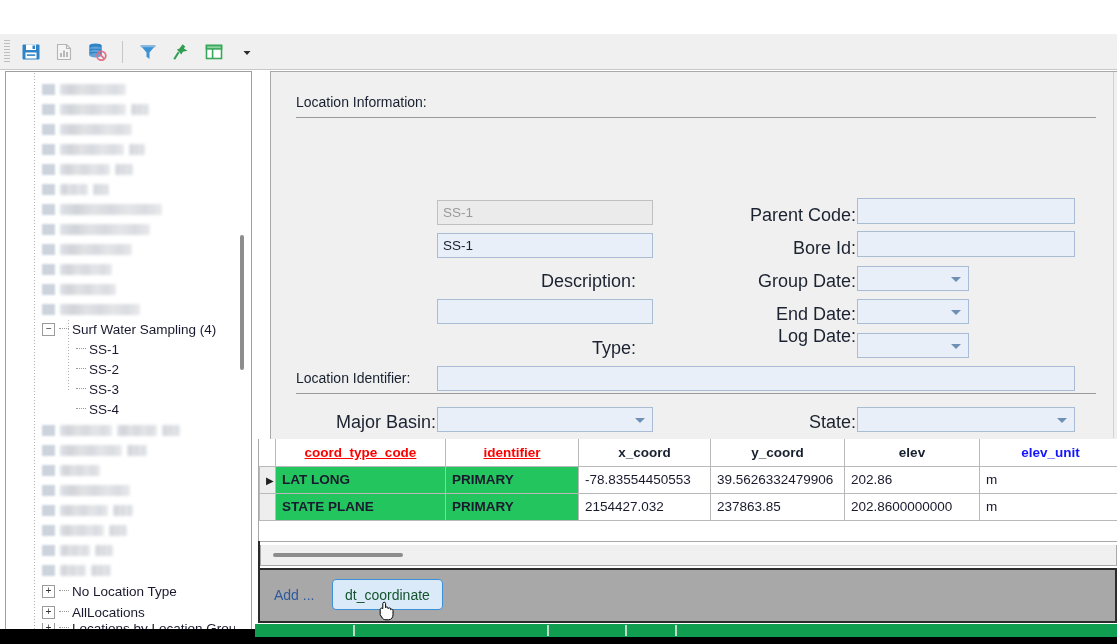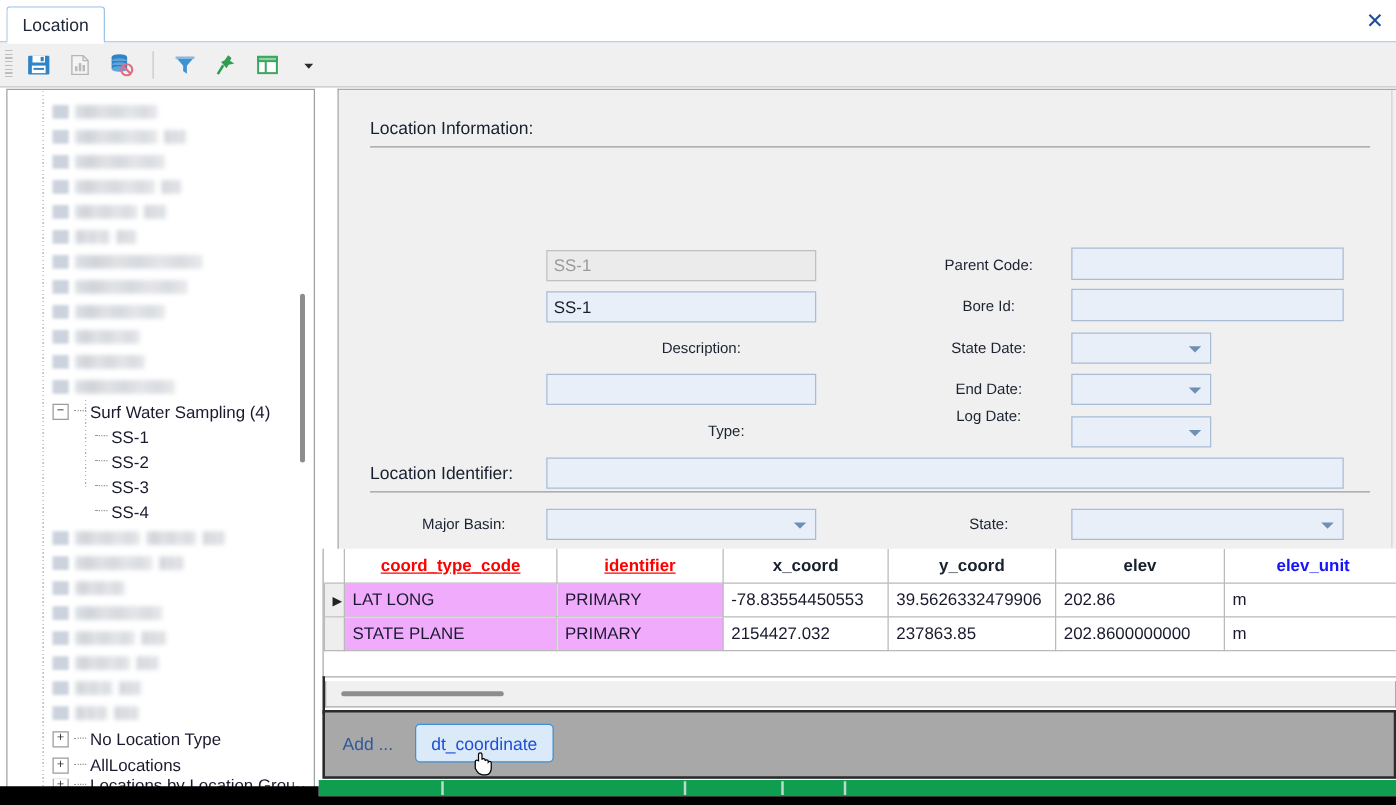--- a/index.html
+++ b/index.html
@@ -49,76 +49,70 @@
   .vrail2{position:absolute;left:62px;top:318px;width:1px;height:72px;
          background:repeating-linear-gradient(to bottom,#b0b0b0 0 1px,transparent 1px 3px);}
   .tree-sb{position:absolute;right:1px;top:1px;width:15px;height:556px;background:#fff;}
   .tree-thumb{position:absolute;left:5px;top:162px;width:4px;height:135px;background:#8d8d8d;border-radius:2px;}
 
   
   .form-pane{position:absolute;left:258px;top:71px;width:859px;height:368px;
              background:#f0f0f0;border:1px solid #a9a9a9;border-right:none;overflow:hidden;margin-left:12px;}
   .sec-title{position:absolute;font-size:14px;color:#17202e;}
   .sec-rule{position:absolute;height:1px;background:#9a9a9a;}
-  .lbl{position:absolute;text-align:center;font-size:12px;color:#1b2230;}
+  .lbl{position:absolute;text-align:right;font-size:18px;color:#1b2230;}
   .fld{position:absolute;background:#e8eff9;border:1px solid #a8bcd4;box-sizing:border-box;
        font-size:13.5px;color:#17202e;display:flex;align-items:center;padding-left:5px;}
   .fld.ro{background:#ebebeb;border-color:#c0c0c0;color:#9a9a9a;}
   .combo{position:absolute;background:#e8eff9;border:1px solid #a8bcd4;box-sizing:border-box;
          font-size:13.5px;color:#17202e;display:flex;align-items:center;padding-left:5px;}
   .cbarrow{position:absolute;right:7px;top:50%;margin-top:-2px;width:0;height:0;
            border-left:5px solid transparent;border-right:5px solid transparent;border-top:5px solid #6f90b5;}
   .form-sb{position:absolute;right:0;top:0;width:16px;height:366px;background:#f0f0f0;border-left:1px solid #d2d2d2;}
   .form-thumb{position:absolute;left:6px;top:18px;width:4px;height:135px;background:#8d8d8d;border-radius:2px;}
 
   
   .grid-pane{position:absolute;left:258px;top:439px;width:859px;height:102px;
              background:#fff;border:1px solid #a9a9a9;border-top:none;overflow:hidden;}
   table.grid{border-collapse:collapse;table-layout:fixed;width:862px;}
   table.grid th,table.grid td{border:1px solid #b9b9b9;height:27px;font-size:13.5px;
        padding:0 6px;white-space:nowrap;overflow:hidden;text-align:left;box-sizing:border-box;}
   table.grid th{background:#ffffff;font-weight:bold;text-align:center;border-top:none;}
   th.hred{color:#ff0000;text-decoration:underline;}
   th.hblue{color:#1414ff;}
   th.hplain{color:#17202e;font-weight:normal;}
-  td.b{font-weight:normal;background:#f0abfc;}
+  td.b{font-weight:bold;background:#22c55e;}
   .rowsel{width:16px;background:#eeeeee;text-align:center;padding:0;}
   .arrowmark{font-size:10px;color:#222;}
   .hscroll{position:absolute;left:260px;top:545px;width:855px;height:20px;background:#f0f0f0;
            border:1px solid #a9a9a9;border-top:none;}
   .hthumb{position:absolute;left:12px;top:8px;width:130px;height:4px;background:#8d8d8d;border-radius:2px;}
   .lcorner{position:absolute;left:258px;top:541px;width:9px;height:28px;
            border-left:2px solid #2b2b2b;border-bottom:2px solid #2b2b2b;}
 
   
   .bottombar{position:absolute;left:258px;top:568px;width:859px;height:55px;
              background:#a8a8a8;border:2px solid #2b2b2b;box-sizing:border-box;}
   .addlbl{position:absolute;left:14px;top:17px;font-size:14px;color:#2e5a9c;}
   .dtbtn{position:absolute;left:72px;top:9px;height:29px;padding:0 12px;
          background:#dbeaf8;border:1px solid #3d8fd6;border-radius:4px;
-         display:flex;align-items:center;font-size:14px;color:#1d4ed8;}
+         display:flex;align-items:center;font-size:14px;color:#14532d;}
   .cursor{position:absolute;left:117px;top:30px;width:20px;height:24px;}
 
   
   .greenbar{position:absolute;left:255px;top:624px;width:862px;height:13px;background:#0f9d4f;}
   .blackbar{position:absolute;left:0;top:637px;width:1117px;height:7px;background:#000;}
   .leftblack{position:absolute;left:0;top:629px;width:255px;height:15px;background:#000;}
   .tick{position:absolute;top:1px;width:2px;height:11px;background:#e8e8e8;opacity:.8;}
 </style>
 </head>
 <body>
 
 <div class="app">
 
-  <div class="tabstrip">
-    <div class="tab">
-      <span>Location</span>
-    </div>
-    <div class="close-x">✕</div>
-  </div>
 
   <div class="toolbar">
     <div class="grip"></div>
     <div class="tb-icons">
       <div class="tbtn">
         <svg width="22" height="22" viewBox="0 0 22 22">
           <rect x="2.5" y="3.5" width="17" height="15" rx="1" fill="#2f84c8"></rect>
           <rect x="6" y="3.5" width="10" height="5.5" fill="#fff"></rect>
           <rect x="12.5" y="4.5" width="2.5" height="3.5" fill="#2f84c8"></rect>
           <rect x="5.5" y="11.5" width="11" height="6" fill="#fff"></rect>
@@ -337,21 +331,21 @@
 
     <div class="lbl" style="left:255px;top:299px;width:110px;">Remark:</div>
     <div class="fld" style="left:166px;top:294px;width:638px;height:25px;"></div>
 
     <div class="lbl" style="left:455px;top:133px;width:130px;">Parent Code:</div>
     <div class="fld" style="left:586px;top:126px;width:218px;height:26px;"></div>
 
     <div class="lbl" style="left:455px;top:166px;width:130px;">Bore Id:</div>
     <div class="fld" style="left:586px;top:159px;width:218px;height:26px;"></div>
 
-    <div class="lbl" style="left:455px;top:199px;width:130px;">State Date:</div>
+    <div class="lbl" style="left:455px;top:199px;width:130px;">Group Date:</div>
     <div class="combo" style="left:586px;top:194px;width:112px;height:25px;">
       <span></span>
       <span class="cbarrow"></span>
     </div>
 
     <div class="lbl" style="left:455px;top:232px;width:130px;">End Date:</div>
     <div class="combo" style="left:586px;top:227px;width:112px;height:25px;">
       <span></span>
       <span class="cbarrow"></span>
     </div>

